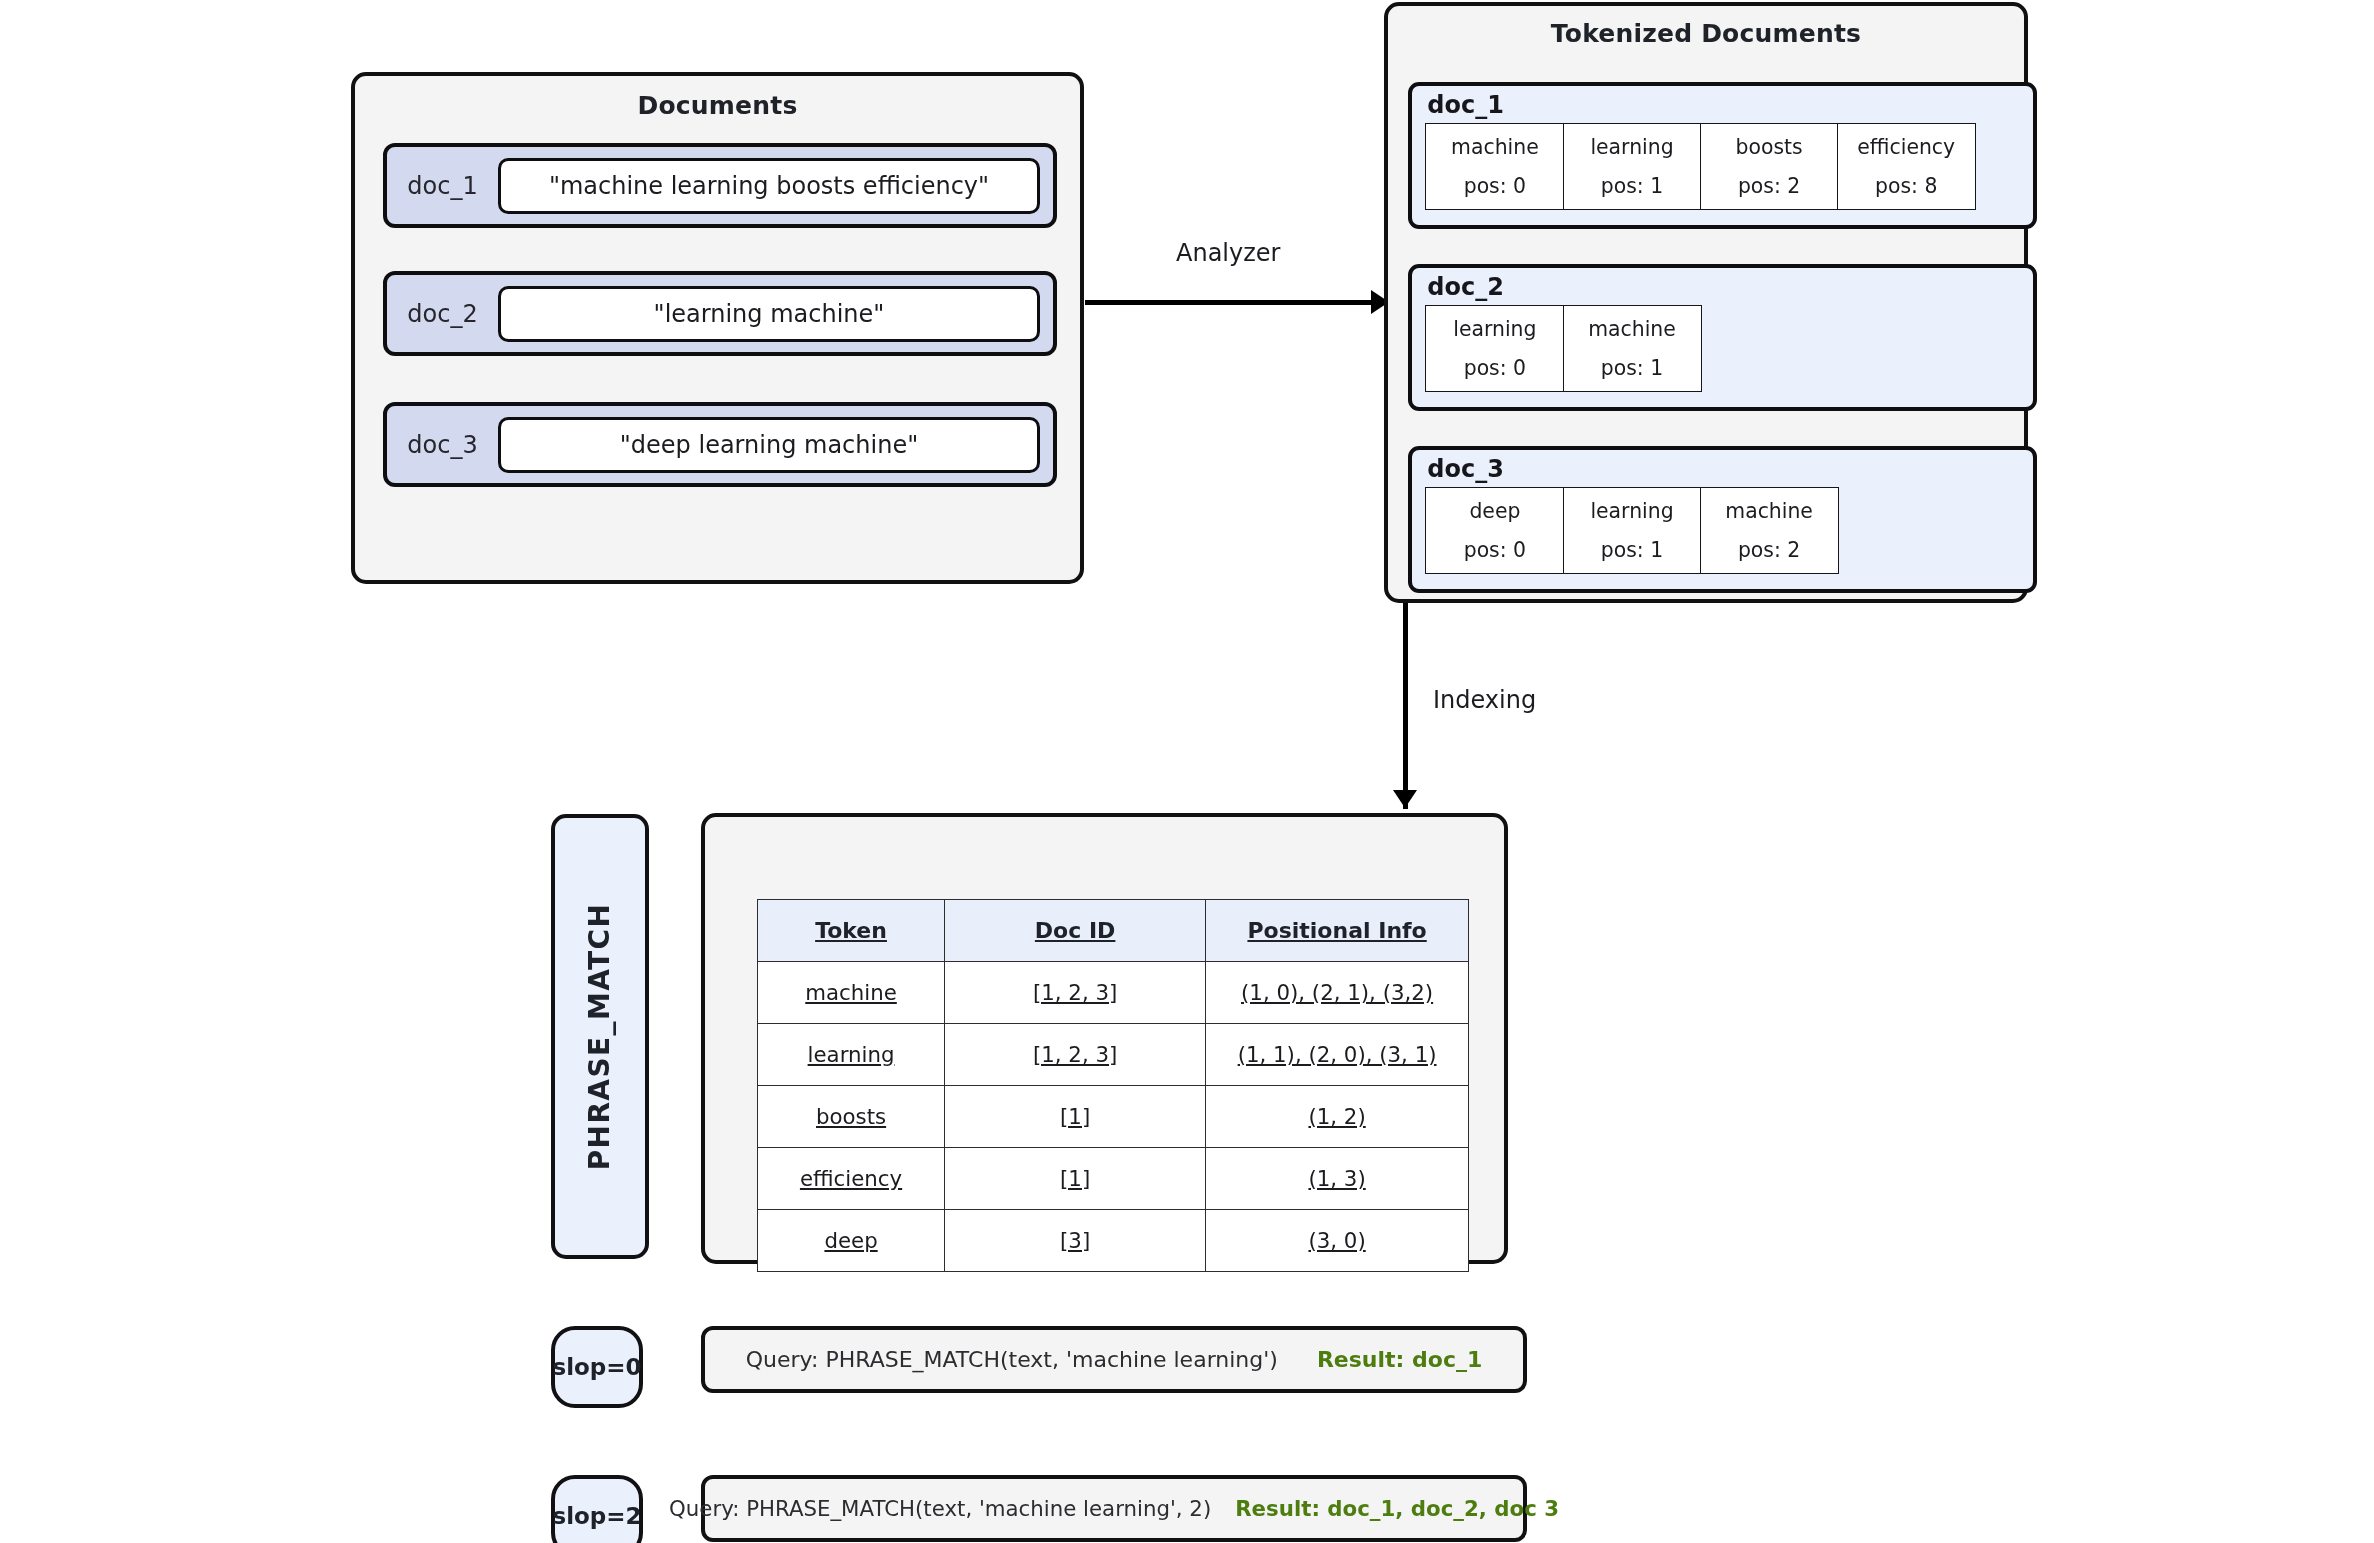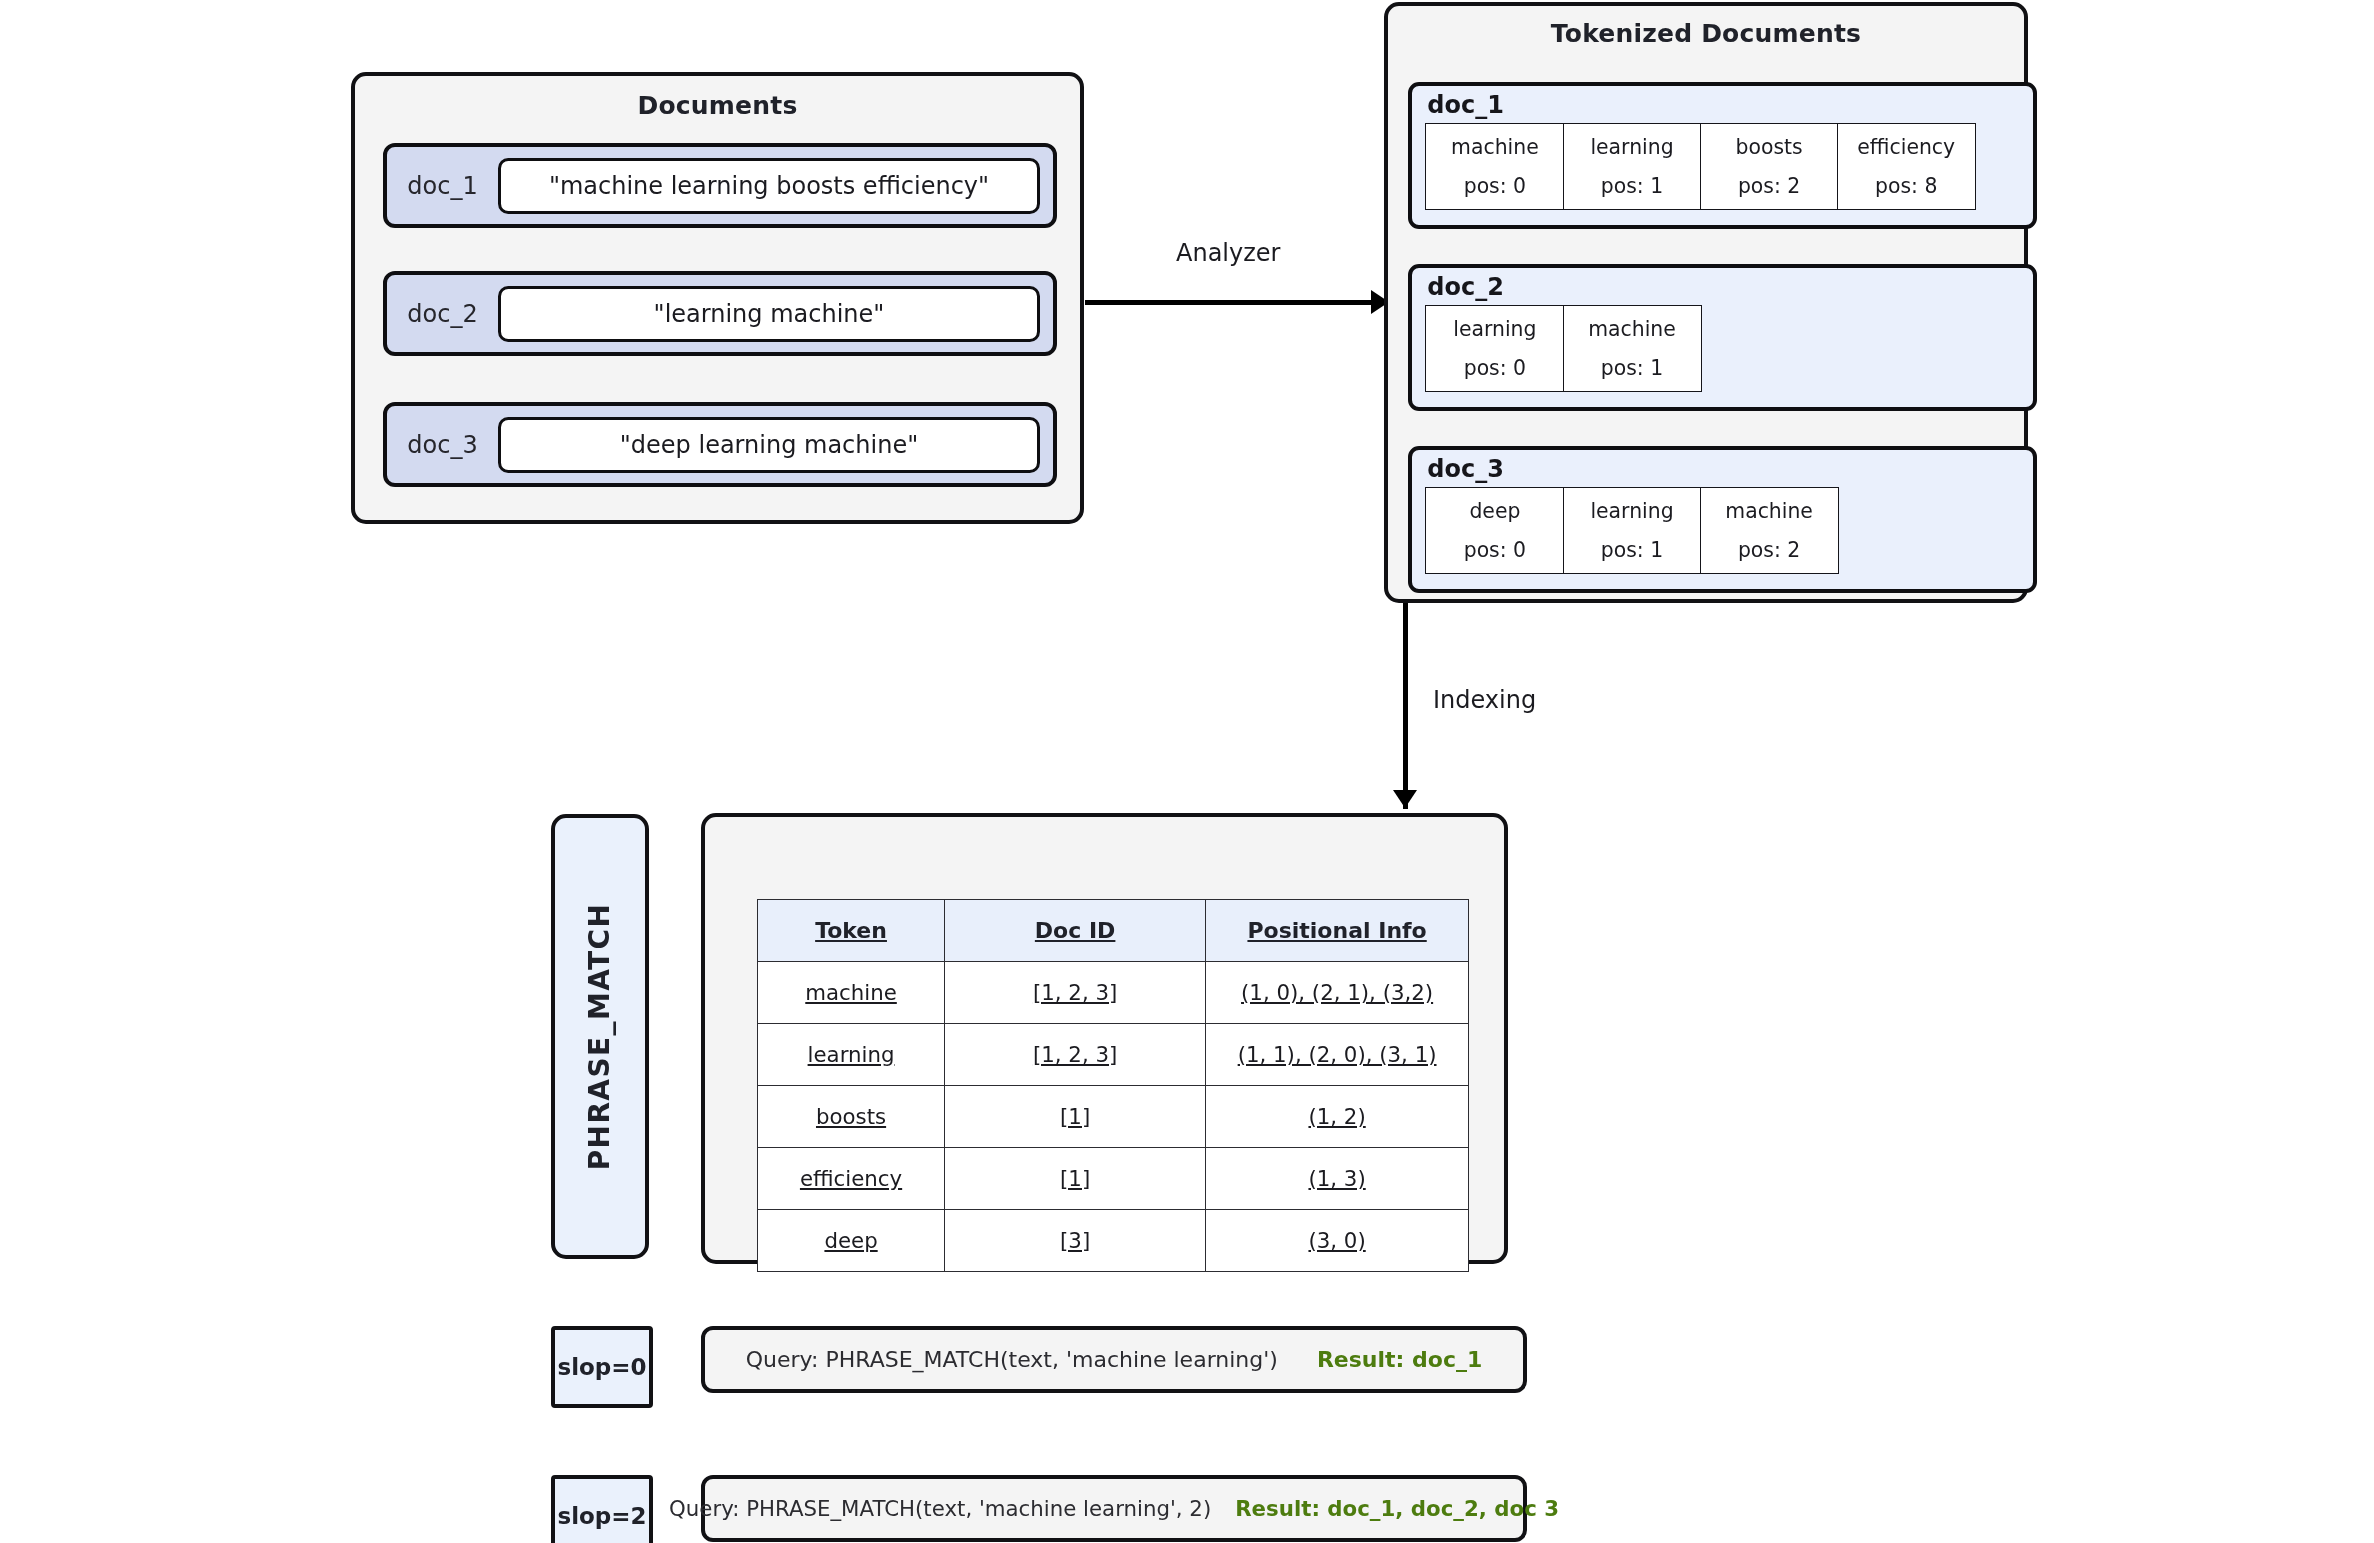--- a/index.html
+++ b/index.html
@@ -30,21 +30,21 @@
     font-size: 25px;
     color: #20222a;
     letter-spacing: 0.2px;
   }
 
   
   #documents-panel {
     left: 351px;
     top: 72px;
     width: 733px;
-    height: 452px;
+    height: 512px;
   }
   #documents-panel .panel-title { margin-top: 15px; }
   .doc-row {
     position: absolute;
     left: 28px;
     width: 674px;
     height: 85px;
     background: #d3daf0;
     border: 4.6px solid #0e0e11;
     border-radius: 12px;
@@ -210,25 +210,25 @@
     color: #20222a;
   }
   #index-table .col-token { width: 186px; }
   #index-table .col-docid { width: 263px; }
   #index-table .col-pos   { width: 263px; }
 
   
   .slop-badge {
     position: absolute;
     left: 551px;
-    width: 102px;
+    width: 92px;
     height: 82px;
     background: #eaf1fc;
     border: 4.6px solid #111114;
-    border-radius: 4px;
+    border-radius: 24px;
     box-sizing: border-box;
     display: flex;
     align-items: center;
     justify-content: center;
     font-weight: bold;
     font-size: 23px;
     color: #20222a;
   }
   .query-box {
     position: absolute;

